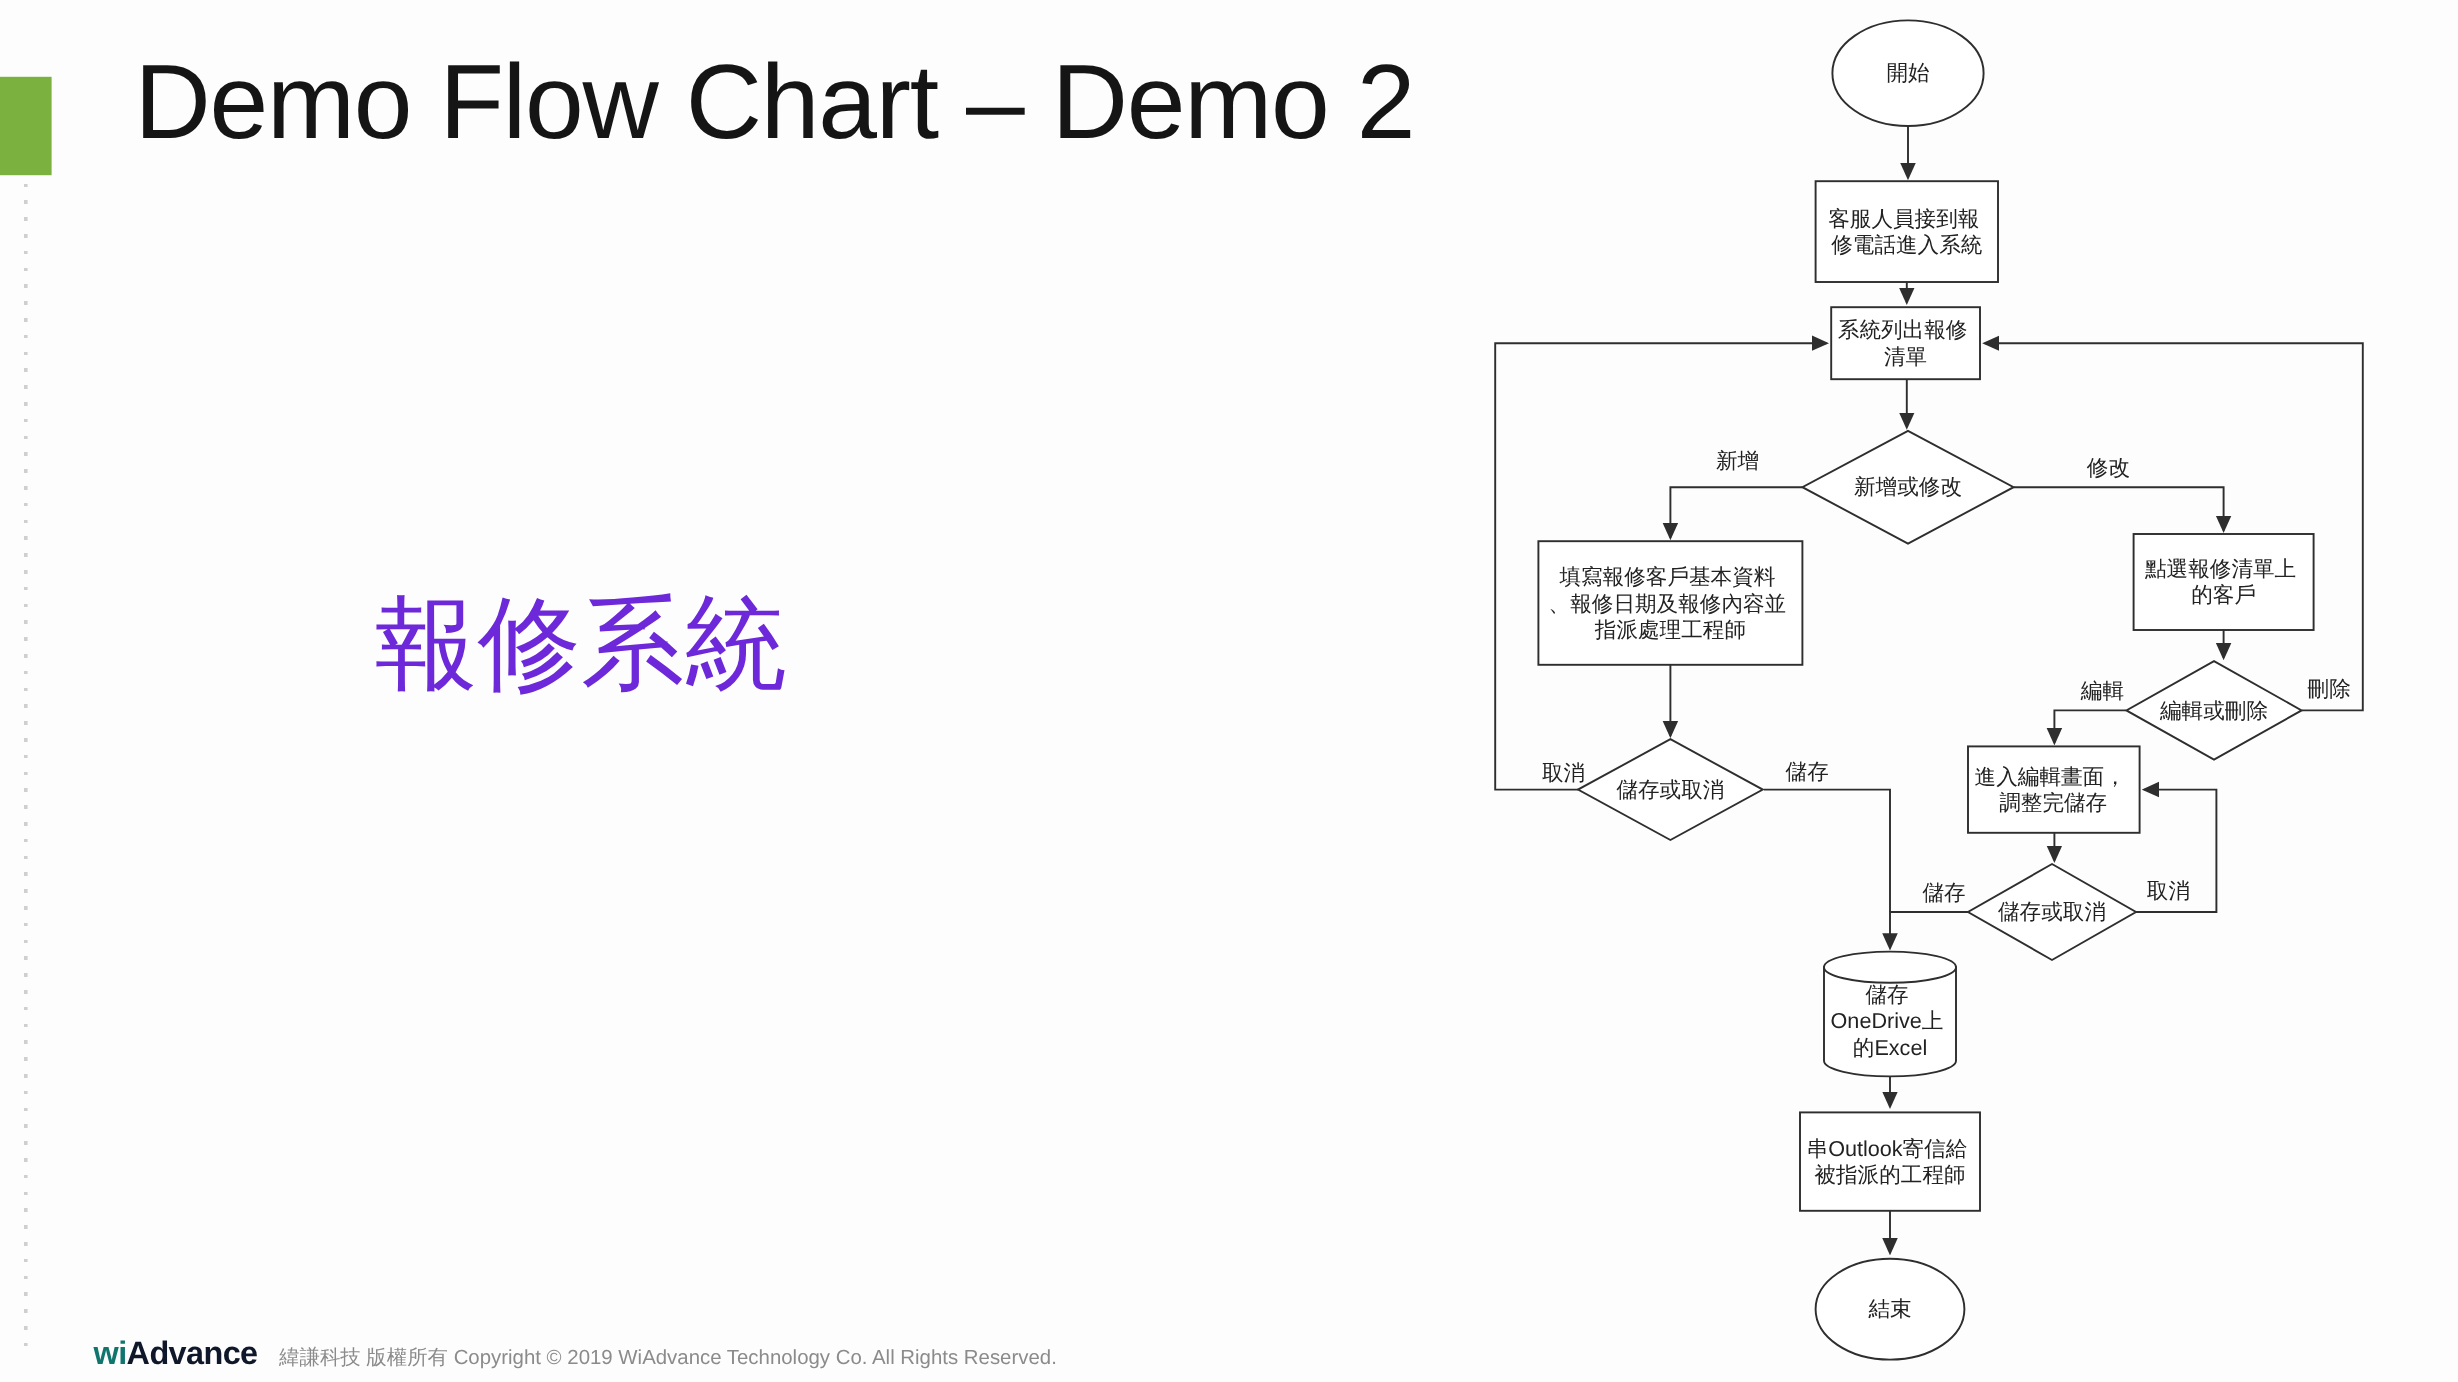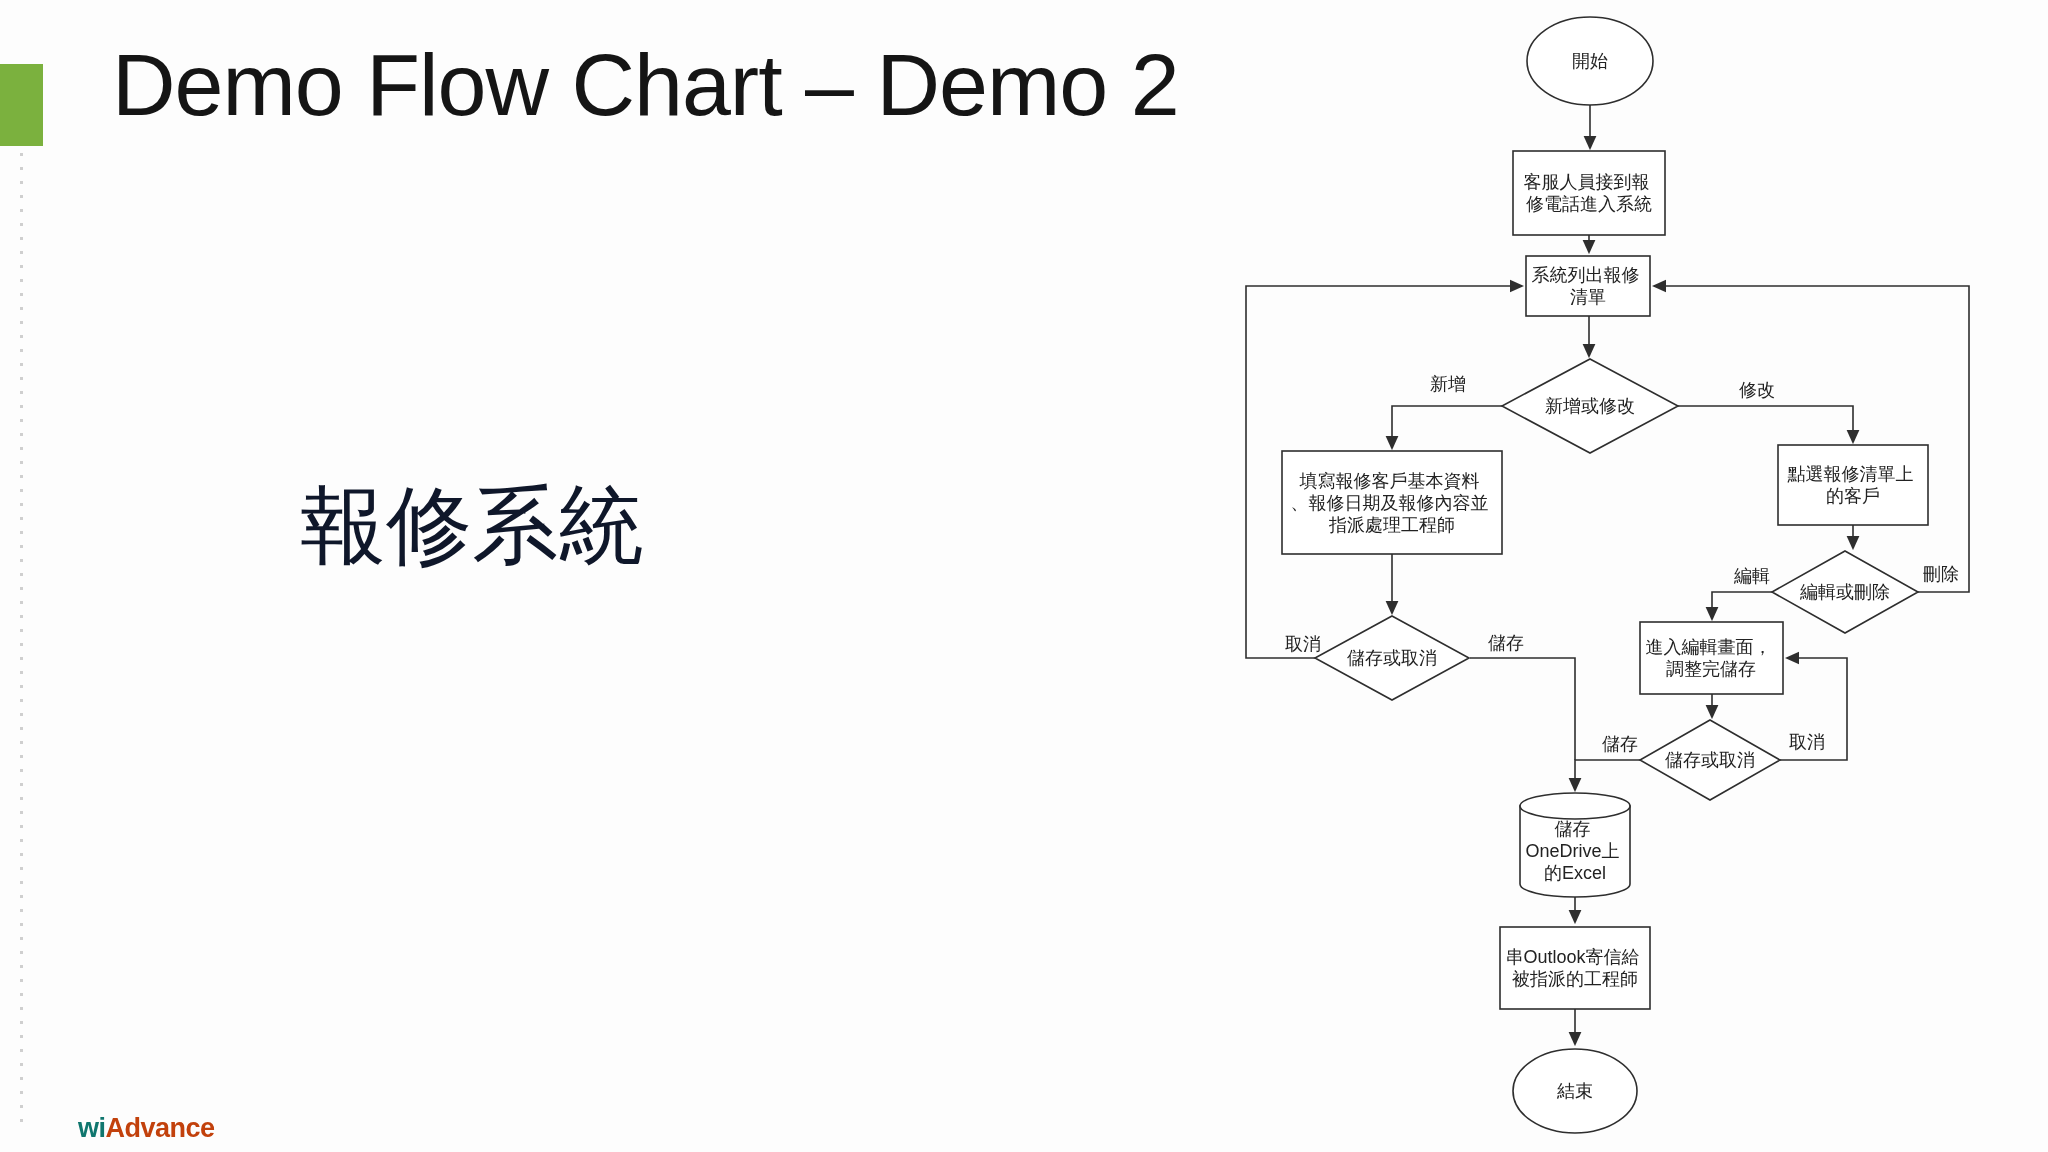--- a/index.html
+++ b/index.html
@@ -15,38 +15,38 @@
   .slide-title{
     position:absolute;left:112px;top:34px;margin:0;
     font-size:88px;font-weight:300;letter-spacing:-1px;
     color:#151515;white-space:nowrap;line-height:1.15;
   }
   .dotted-line{
     position:absolute;left:20px;top:153px;width:3px;height:972px;
     background:repeating-linear-gradient(to bottom,#cfcfcf 0,#cfcfcf 3px,transparent 3px,transparent 14px);
   }
   .slide-subtitle{
-    position:absolute;left:296px;top:478px;margin:4px;
-    font-size:86px;font-weight:400;color:#0f172a;
+    position:absolute;left:296px;top:478px;margin:16px;
+    font-size:86px;font-weight:400;color:#6d28d9;
     white-space:nowrap;line-height:1;
   }
   .flowchart-svg{position:absolute;left:0;top:0;width:2048px;height:1152px;}
   .flowchart-svg .shape{fill:#ffffff;stroke:#2e2e2e;stroke-width:1.6;}
   .flowchart-svg .edge{fill:none;stroke:#2e2e2e;stroke-width:1.6;}
   .flowchart-svg text{
     font-family:"Liberation Sans","DejaVu Sans",sans-serif;
     font-size:18px;fill:#222222;text-anchor:middle;
   }
   .footer{
     position:absolute;left:78px;top:1113px;width:1400px;
     display:flex;align-items:baseline;gap:18px;white-space:nowrap;
   }
   .logo{font-size:27px;font-weight:700;letter-spacing:-0.5px;}
   .logo-dark{color:#0f766e;}
-  .logo-green{color:#c2410c;text-align:center;}
+  .logo-green{color:#0f172a;text-align:center;}
   .copyright{font-size:17px;color:#8b8b8b;}
 </style>
 </head>
 <body>
 
 <div class="accent-square"></div>
 
 <h1 class="slide-title">Demo Flow Chart – Demo 2</h1>
 
 <div class="dotted-line"></div>
@@ -151,13 +151,14 @@
     <text x="1506" y="649">儲存</text>
     <text x="1752" y="582">編輯</text>
     <text x="1941" y="580">刪除</text>
     <text x="1620" y="750">儲存</text>
     <text x="1807" y="748">取消</text>
   </g>
 </svg>
 
 <div class="footer">
   <span class="logo"><span class="logo-dark">wi</span><span class="logo-green">Advance</span></span>
+  <span class="copyright">緯謙科技 版權所有 Copyright © 2019 WiAdvance Technology Co. All Rights Reserved.</span>
 </div>
 
 </body></html>

